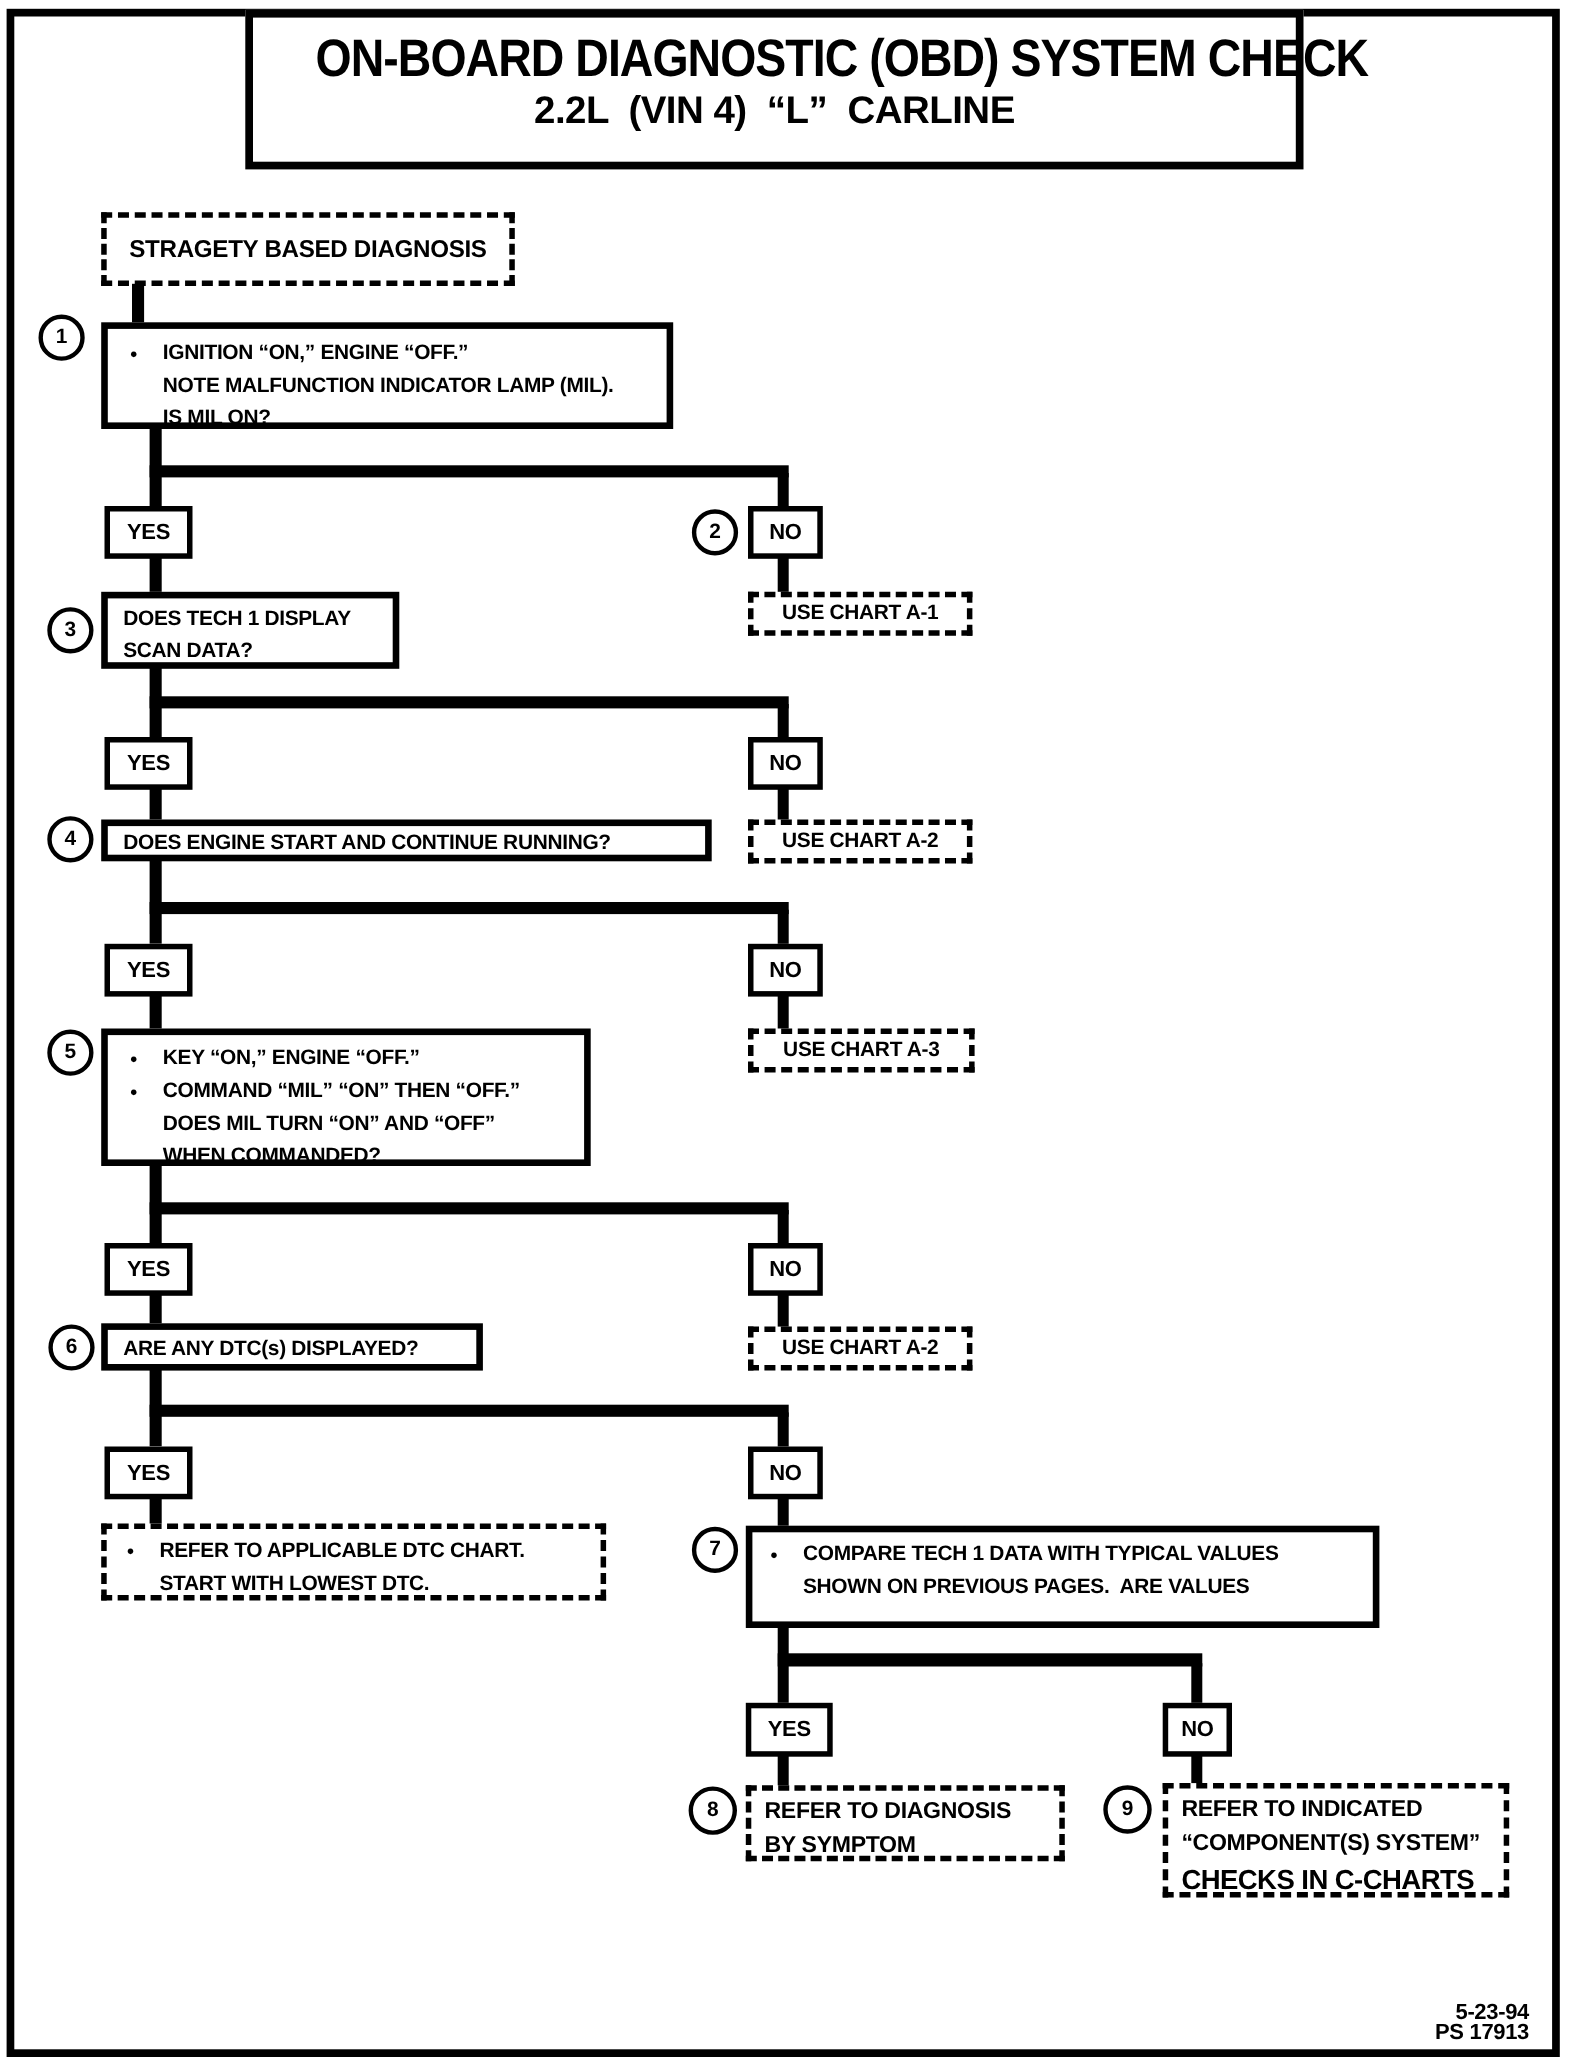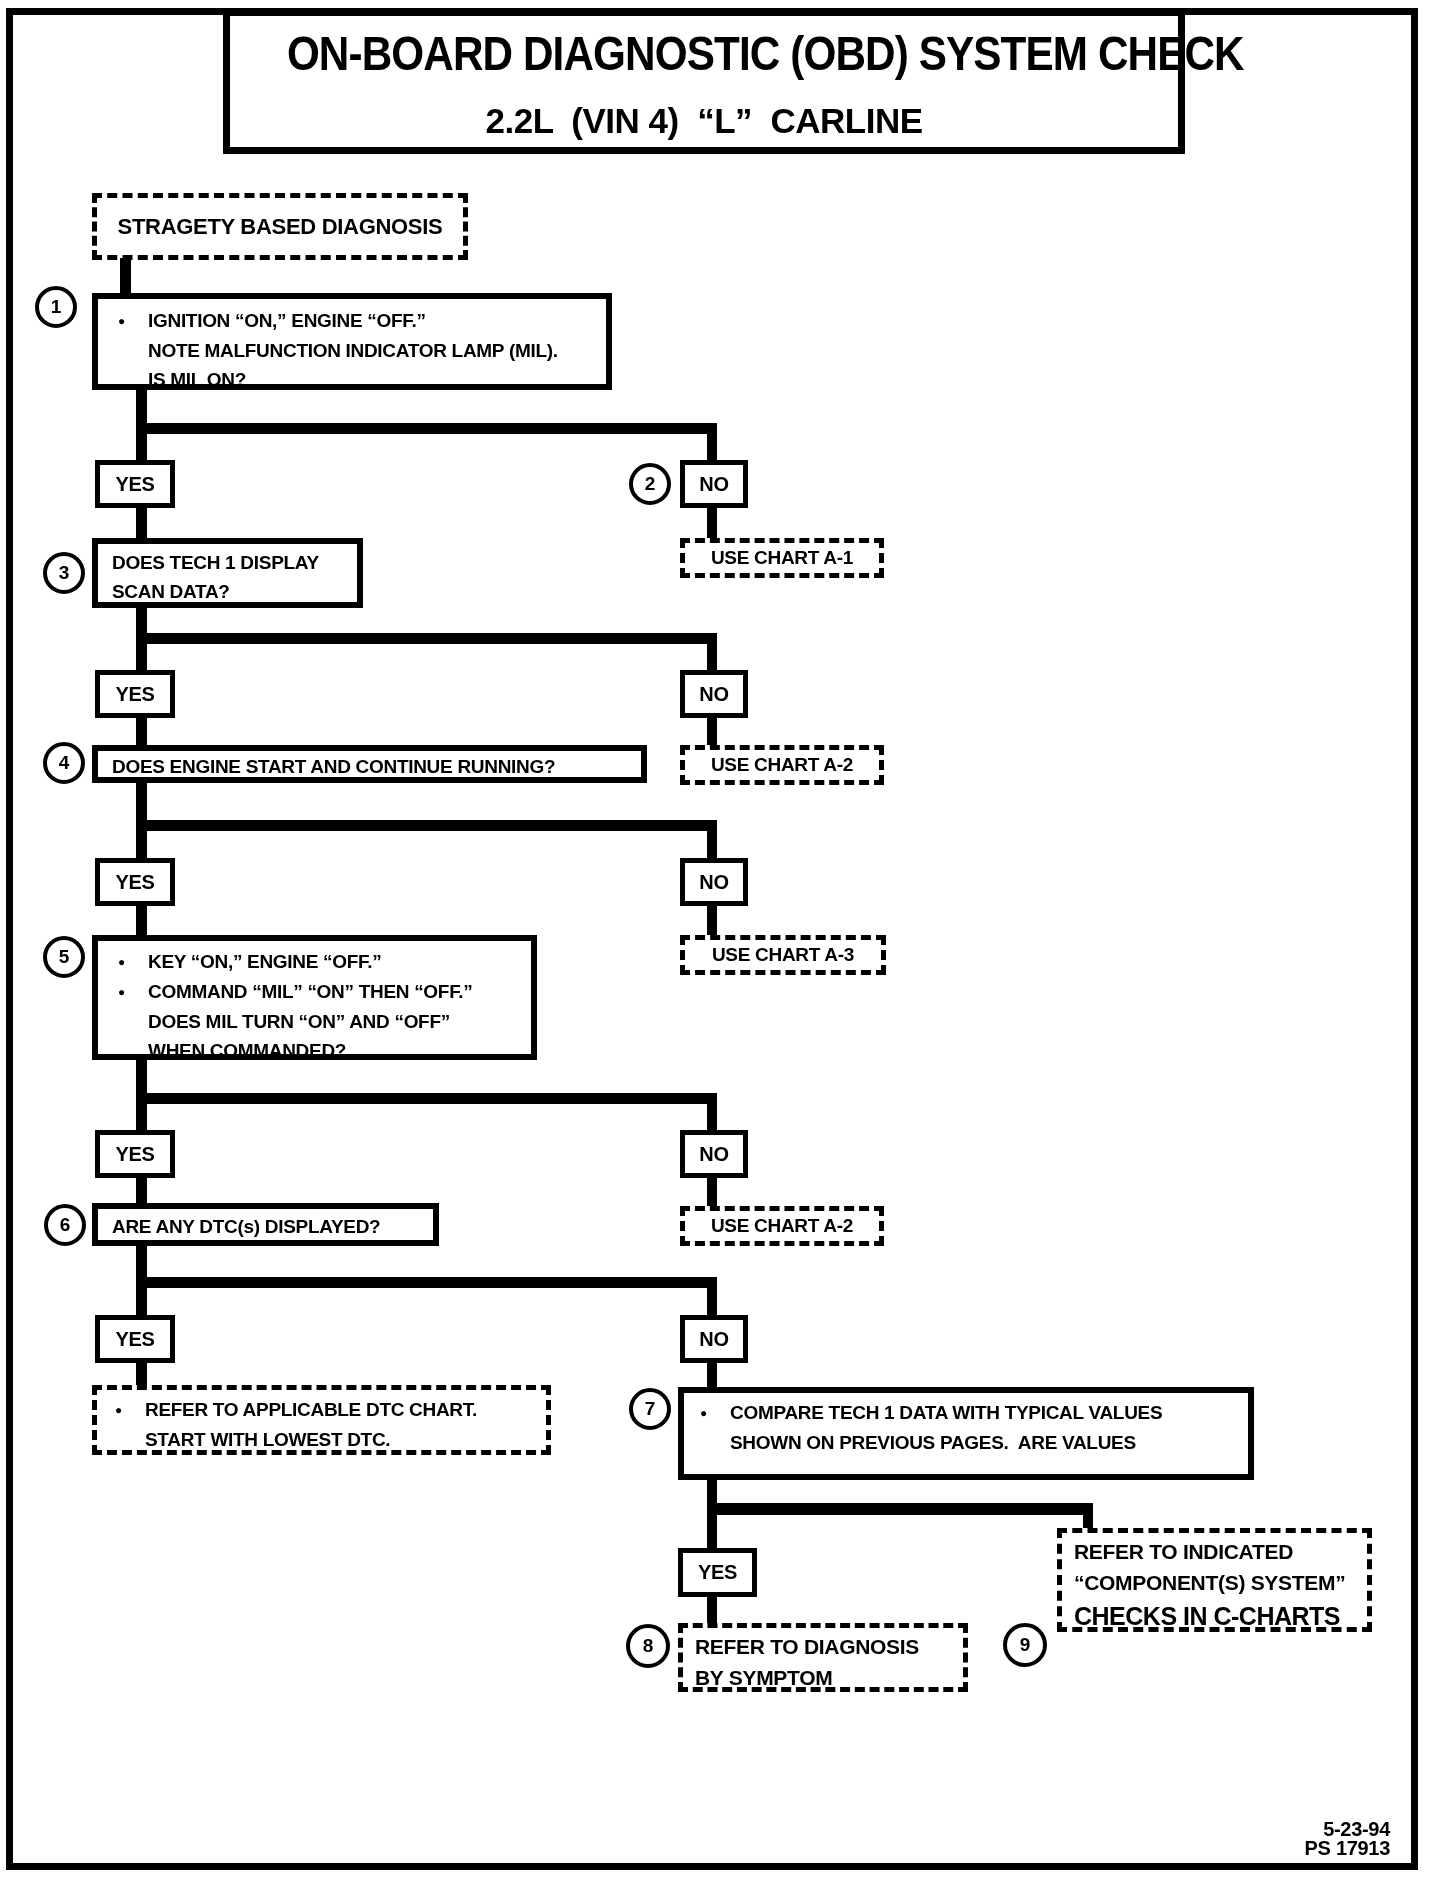--- a/index.html
+++ b/index.html
@@ -34,21 +34,21 @@
   .res-ln{font-size:21px;line-height:31px;letter-spacing:-0.3px;white-space:pre;}
 </style>
 </head>
 <body>
 
 <div class="page">
   <div class="page-border"></div>
 
   <div class="solid" style="left:223px;top:9px;width:962px;height:145px;border-width:7px;">
     <div class="title1" style="margin-top:10px;">ON-BOARD DIAGNOSTIC (OBD) SYSTEM CHECK</div>
-    <div class="title2" style="margin-top:20px;">2.2L  (VIN 4)  “L”  CARLINE</div>
+    <div class="title2" style="">2.2L  (VIN 4)  “L”  CARLINE</div>
   </div>
 
   <div class="dashed center-text" style="left:92px;top:193px;width:376px;height:67px;font-size:22px;letter-spacing:-0.3px;">
     <span class="txt">STRAGETY BASED DIAGNOSIS</span>
   </div>
   <div class="v" style="left:120px;top:258px;height:40px;"></div>
 
   <div class="circle" style="left:35px;top:286px;">
     <span>1</span>
   </div>
@@ -235,21 +235,21 @@
     <span>8</span>
   </div>
   <div class="dashed" style="left:678px;top:1623px;width:290px;height:69px;padding:3px 0 0 12px;">
     <div class="res-ln">REFER TO DIAGNOSIS</div>
     <div class="res-ln">BY SYMPTOM</div>
   </div>
 
   <div class="circle" style="left:1003px;top:1623px;width:44px;height:44px;">
     <span>9</span>
   </div>
-  <div class="dashed" style="left:1057px;top:1528px;width:315px;height:104px;padding:3px 0 0 12px;">
+  <div class="dashed" style="left:1057px;top:1621px;width:315px;height:104px;padding:3px 0 0 12px;">
     <div class="res-ln">REFER TO INDICATED</div>
     <div class="res-ln">“COMPONENT(S) SYSTEM”</div>
     <div class="res9-big">CHECKS IN C-CHARTS</div>
   </div>
 
   <div class="footer">
     <div>5-23-94</div>
     <div>PS 17913</div>
   </div>
 </div>

